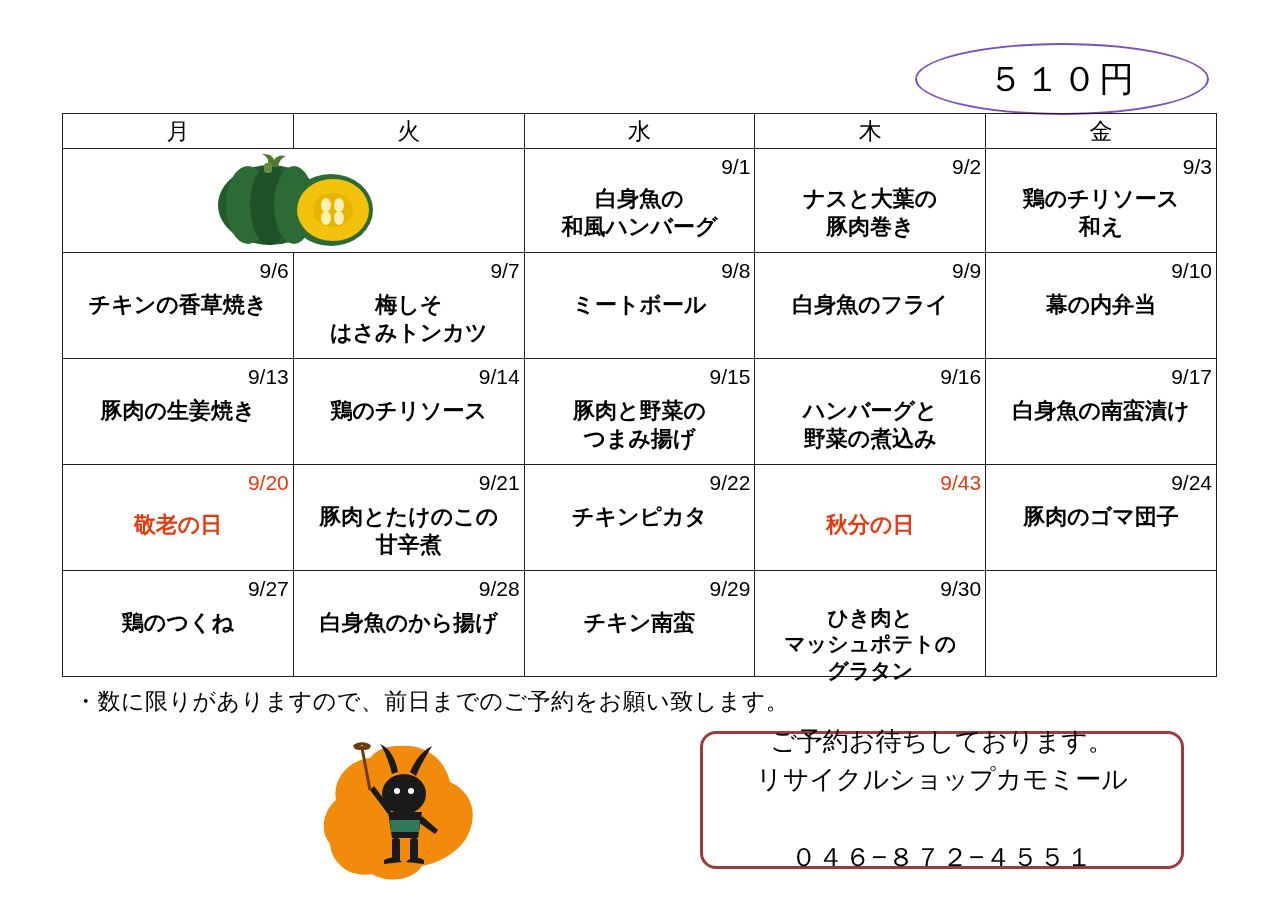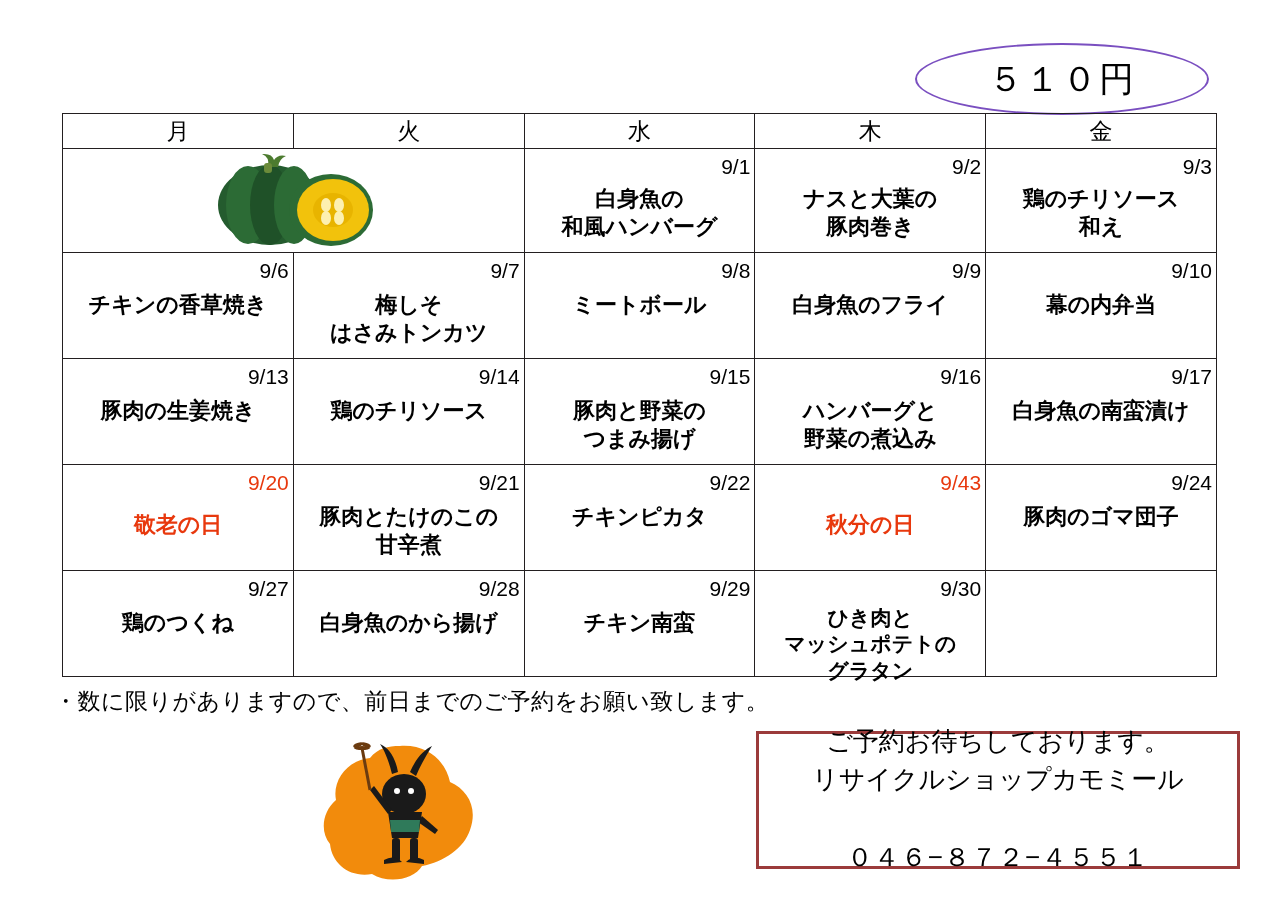--- a/index.html
+++ b/index.html
@@ -118,36 +118,36 @@
   .pumpkin {
     position: absolute;
     left: 50%;
     top: 4px;
     transform: translateX(-50%);
   }
 
   
   .note {
     position: absolute;
-    left: 54px;
+    left: 74px;
     top: 686px;
     font-size: 23px;
     letter-spacing: 0.5px;
     white-space: nowrap;
   }
 
   
   .contact-box {
     position: absolute;
-    left: 756px;
+    left: 700px;
     top: 731px;
     width: 484px;
     height: 138px;
     border: 3px solid #9b3b3b;
-    border-radius: 0;
+    border-radius: 16px;
     box-sizing: border-box;
     display: flex;
     flex-direction: column;
     align-items: center;
     justify-content: center;
   }
   .contact-line {
     font-size: 26px;
     line-height: 1.45;
     text-align: center;

